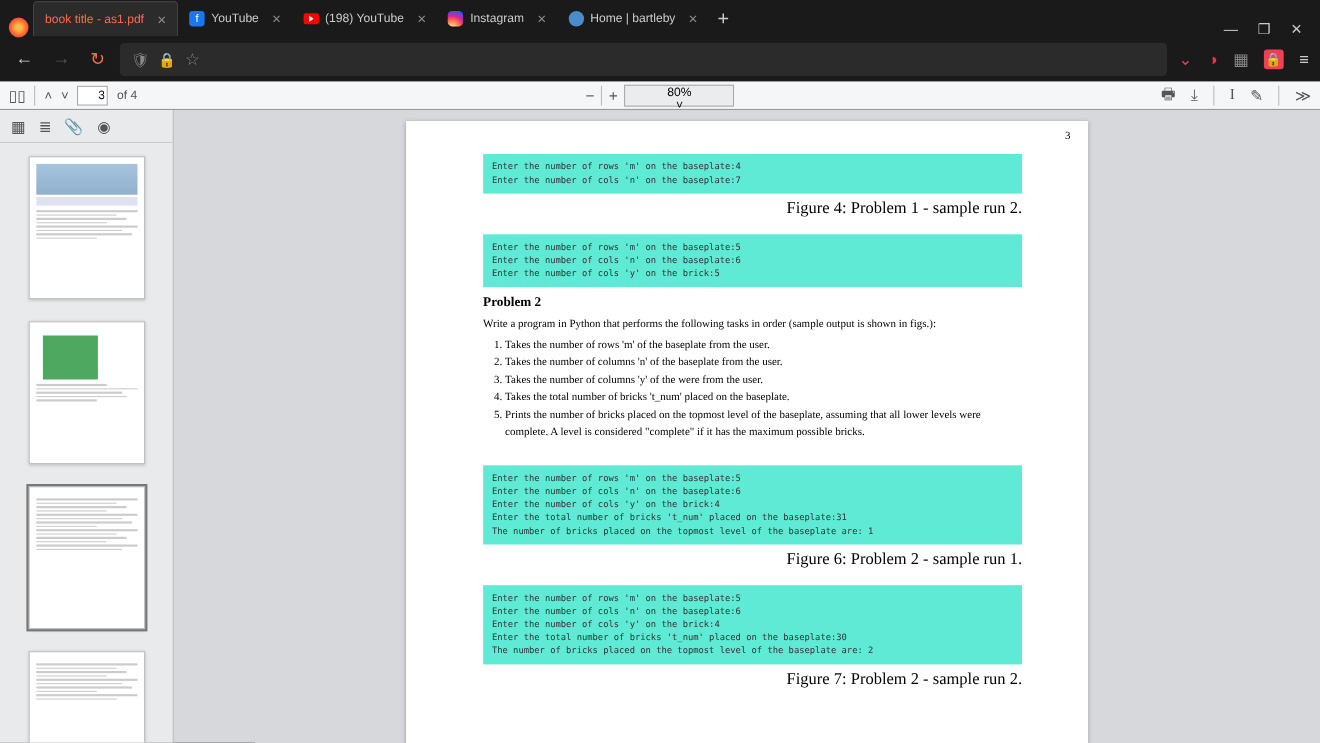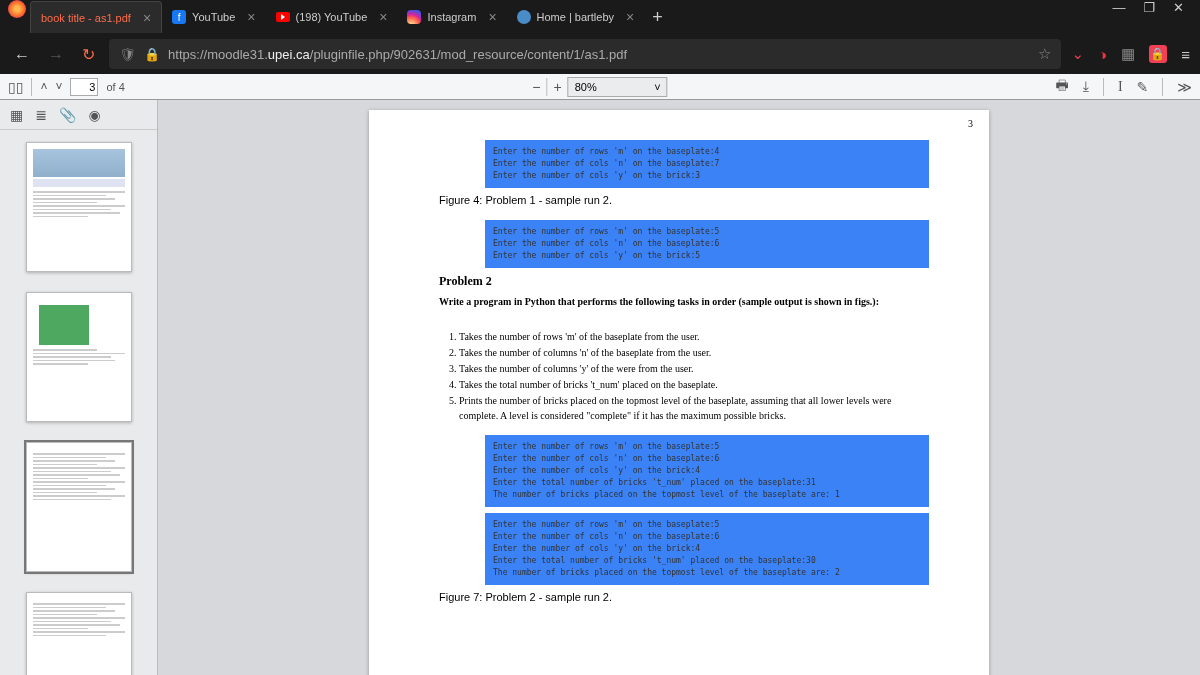--- a/index.html
+++ b/index.html
@@ -1,19 +1,19 @@
 <!DOCTYPE html>
 <html><head>
 <meta charset="utf-8">
 <style>
 * { margin: 0; padding: 0; box-sizing: border-box; }
 body { font-family: -apple-system, BlinkMacSystemFont, "Segoe UI", Arial, sans-serif; background: #1a1a1a; width: 1200px; height: 675px; overflow: hidden; }
 
 
-.titlebar { height: 34px; background: #1a1a1a; display: flex; align-items: flex-start; padding: 0 8px; }
+.titlebar { height: 34px; background: #1a1a1a; display: flex; align-items: flex-end; padding: 0 8px; }
 .tabs { display: flex; align-items: center; height: 34px; flex: 1; gap: 0; }
 .tab { display: flex; align-items: center; gap: 6px; padding: 0 10px; height: 32px; color: #ccc; font-size: 11px; max-width: 190px; cursor: pointer; border-radius: 4px 4px 0 0; }
 .tab.active { background: #2b2b2b; color: #ff6b4a; border: 1px solid #444; border-bottom: none; }
 .tab .favicon { width: 14px; height: 14px; border-radius: 3px; flex: none; display: flex; align-items: center; justify-content: center; font-size: 10px; }
 .tab .fb { background: #1877f2; color: white; }
 .tab .yt { width: 14px; height: 10px; background: #ff0000; border-radius: 2px; position: relative; }
 .tab .yt::after { content:''; position:absolute; left:5px; top:2px; border-left:4px solid white; border-top:3px solid transparent; border-bottom:3px solid transparent; }
 .tab .ig { background: radial-gradient(circle at 30% 110%, #fdf497 0%, #fd5949 45%, #d6249f 60%, #285AEB 90%); border-radius: 4px; }
 .tab .bart { background: #4a8cc7; border-radius: 50%; }
 .tab .label { white-space: nowrap; overflow: hidden; text-overflow: ellipsis; }
@@ -36,46 +36,46 @@
 .tbicons span { color: #ccc; font-size: 15px; cursor: pointer; }
 .tbicons .pocket { color: #ef4056; }
 .tbicons .save { background: #ef4056; width: 18px; height: 18px; border-radius: 3px; display:flex; align-items:center; justify-content:center; font-size:12px; }
 .pdf-toolbar { position: absolute; top: 74px; left: 0; right: 0; height: 26px; background: #f5f6f7; border-bottom: 1px solid #999; display: flex; align-items: center; padding: 0 8px; gap: 8px; z-index: 5; font-size: 12px; }
 .pdf-toolbar .sep { width: 1px; height: 18px; background: #bbb; }
 .pdf-toolbar .ico { color: #555; cursor: pointer; font-size: 14px; }
 .pdf-toolbar .pg-up, .pdf-toolbar .pg-dn { font-size: 12px; color: #555; cursor: pointer; }
 .pdf-toolbar input.pagenum { width: 28px; height: 18px; text-align: right; font-size: 11px; border: 1px solid #aaa; padding: 0 2px; }
 .pdf-toolbar .pgcount { color: #555; font-size: 11px; }
 .pdf-toolbar .center { position: absolute; left: 50%; transform: translateX(-50%); display: flex; align-items: center; gap: 6px; }
-.pdf-toolbar .zoom-sel { height: 20px; width: 100px; background: #ebeced; border: 1px solid #aaa; font-size: 11px; padding: 0 6px; display:flex; align-items:center; justify-content:space-between; cursor:pointer; }
+.pdf-toolbar .zoom-sel { height: 20px; width: 100px; background: #ebeced; border: 1px solid #aaa; font-size: 11px; padding: 0 6px; display:flex; align-items:center; justify-content:space-between; cursor:pointer;flex-direction:column; }
 .pdf-toolbar .right { margin-left: auto; display: flex; gap: 14px; align-items: center; }
 
 .content { position: absolute; top: 100px; left: 0; right: 0; bottom: 0; display: flex; background: #d6d8db; }
 
 
 .sidepanel { width: 158px; background: #e9eaec; border-right: 1px solid #bbb; overflow: hidden; }
 .sidetools { height: 30px; display: flex; align-items: center; gap: 12px; padding: 0 10px; border-bottom: 1px solid #ccc; }
 .sidetools span { color: #555; font-size: 14px; cursor: pointer; }
 .thumbs { padding: 12px; display: flex; flex-direction: column; gap: 20px; overflow-y: auto; }
 .thumb { width: 106px; height: 130px; margin: 0 auto; background: white; box-shadow: 0 1px 3px rgba(0,0,0,.25); border: 1px solid #bbb; position: relative; padding: 6px; font-size: 3px; line-height: 1.2; color: #999; overflow: hidden; }
 .thumb.sel { outline: 2px solid #777; }
 .thumb .t-img { width: 100%; height: 28px; background: linear-gradient(#a8c4dd, #8fb0cc); margin-bottom: 2px; }
 .thumb .t-bar { width: 100%; height: 8px; background: #dfe2f0; margin-bottom: 4px; }
 .thumb .t-line { height: 1.5px; background: #ccc; margin-bottom: 2px; }
 .thumb .t-box { width: 50px; height: 40px; background: #4fa860; margin: 6px 0 4px 6px; }
 
 
 .pagewrap { flex: 1; overflow: auto; display: flex; justify-content: center; padding: 10px 0 0; position: relative; }
 .page { width: 620px; background: white; box-shadow: 0 1px 4px rgba(0,0,0,.3); padding: 30px 60px 30px 70px; font-size: 10px; color: #000; position: relative; height: 780px; }
 .pagenum-corner { position: absolute; top: 8px; right: 16px; font-size: 10px; font-family: Georgia, serif; }
-.codeblock { background: #3b82f6; padding: 6px 8px; font-family: Consolas, monospace; font-size: 8px; line-height: 1.5; color: #333; margin-bottom: 6px; margin-left: 46px; }
-.caption { text-align: left; font-size: 11px; font-family: Liberation Sans, sans-serif; margin-bottom: 14px; }
+.codeblock { background: #5eead4; padding: 6px 8px; font-family: Consolas, monospace; font-size: 8px; line-height: 1.5; color: #333; margin-bottom: 6px; }
+.caption { text-align: right; font-size: 15px; font-family: Liberation Serif, serif; margin-bottom: 14px; }
 h3.prob { font-family: Georgia, serif; font-size: 12px; font-weight: bold; margin-bottom: 6px; }
-p.body { font-family: Georgia, serif; font-size: 10px; line-height: 1.4; margin-bottom: 20px; font-weight: bold; }
-ol.steps { font-family: Georgia, serif; font-size: 10px; line-height: 1.5; padding-left: 20px; margin-bottom: 12px; }
+p.body { font-family: Georgia, serif; font-size: 10px; line-height: 1.4; margin-bottom: 4px; }
+ol.steps { font-family: Georgia, serif; font-size: 10px; line-height: 1.5; padding-left: 20px; margin-bottom: 23px; }
 ol.steps li { margin-bottom: 1px; }
 
 
 .ff-icon { width: 18px; height: 18px; border-radius: 50%; background: radial-gradient(circle, #ffb84d 20%, #ff6b2b 55%, #c4227a 90%); margin-right: 4px; flex: none; }
 </style>
 </head>
 <body>
 
 <div class="titlebar">
   <div class="ff-icon"></div>
@@ -119,23 +119,20 @@
   </div>
 </div>
 
 <div class="toolbar">
   <span class="nav-btn">←</span>
   <span class="nav-btn disabled">→</span>
   <span class="nav-btn reload">↻</span>
   <div class="urlbar">
     <span class="shield">🛡</span>
     <span class="lock">🔒</span>
-    <span class="url">
-      <span>https://moodle31.</span><span class="domain">upei.ca</span><span>/pluginfile.php/902631/mod_resource/content/1/as1.pdf</span>
-    </span>
     <span class="star">☆</span>
   </div>
   <div class="tbicons">
     <span class="pocket">⌄</span>
     <span style="color:#e34;">◑</span>
     <span style="color:#888;">▦</span>
     <span class="save" style="color:white;">🔒</span>
     <span>≡</span>
   </div>
 </div>
@@ -229,21 +226,20 @@
     </div>
   </div>
 
   <div class="pagewrap">
     <div class="page">
       <div class="pagenum-corner">3</div>
 
       <div class="codeblock">
         <div>Enter the number of rows 'm' on the baseplate:4</div>
         <div>Enter the number of cols 'n' on the baseplate:7</div>
-        <div>Enter the number of cols 'y' on the brick:3</div>
       </div>
       <p class="caption">Figure 4: Problem 1 - sample run 2.</p>
 
       <div class="codeblock">
         <div>Enter the number of rows 'm' on the baseplate:5</div>
         <div>Enter the number of cols 'n' on the baseplate:6</div>
         <div>Enter the number of cols 'y' on the brick:5</div>
       </div>
 
       <h3 class="prob">Problem 2</h3>
@@ -256,20 +252,21 @@
         <li>Prints the number of bricks placed on the topmost level of the baseplate, assuming that all lower levels were complete. A level is considered "complete" if it has the maximum possible bricks.</li>
       </ol>
 
       <div class="codeblock">
         <div>Enter the number of rows 'm' on the baseplate:5</div>
         <div>Enter the number of cols 'n' on the baseplate:6</div>
         <div>Enter the number of cols 'y' on the brick:4</div>
         <div>Enter the total number of bricks 't_num' placed on the baseplate:31</div>
         <div>The number of bricks placed on the topmost level of the baseplate are: 1</div>
       </div>
+      <p class="caption">Figure 6: Problem 2 - sample run 1.</p>
 
       <div class="codeblock">
         <div>Enter the number of rows 'm' on the baseplate:5</div>
         <div>Enter the number of cols 'n' on the baseplate:6</div>
         <div>Enter the number of cols 'y' on the brick:4</div>
         <div>Enter the total number of bricks 't_num' placed on the baseplate:30</div>
         <div>The number of bricks placed on the topmost level of the baseplate are: 2</div>
       </div>
       <p class="caption">Figure 7: Problem 2 - sample run 2.</p>
     </div>

